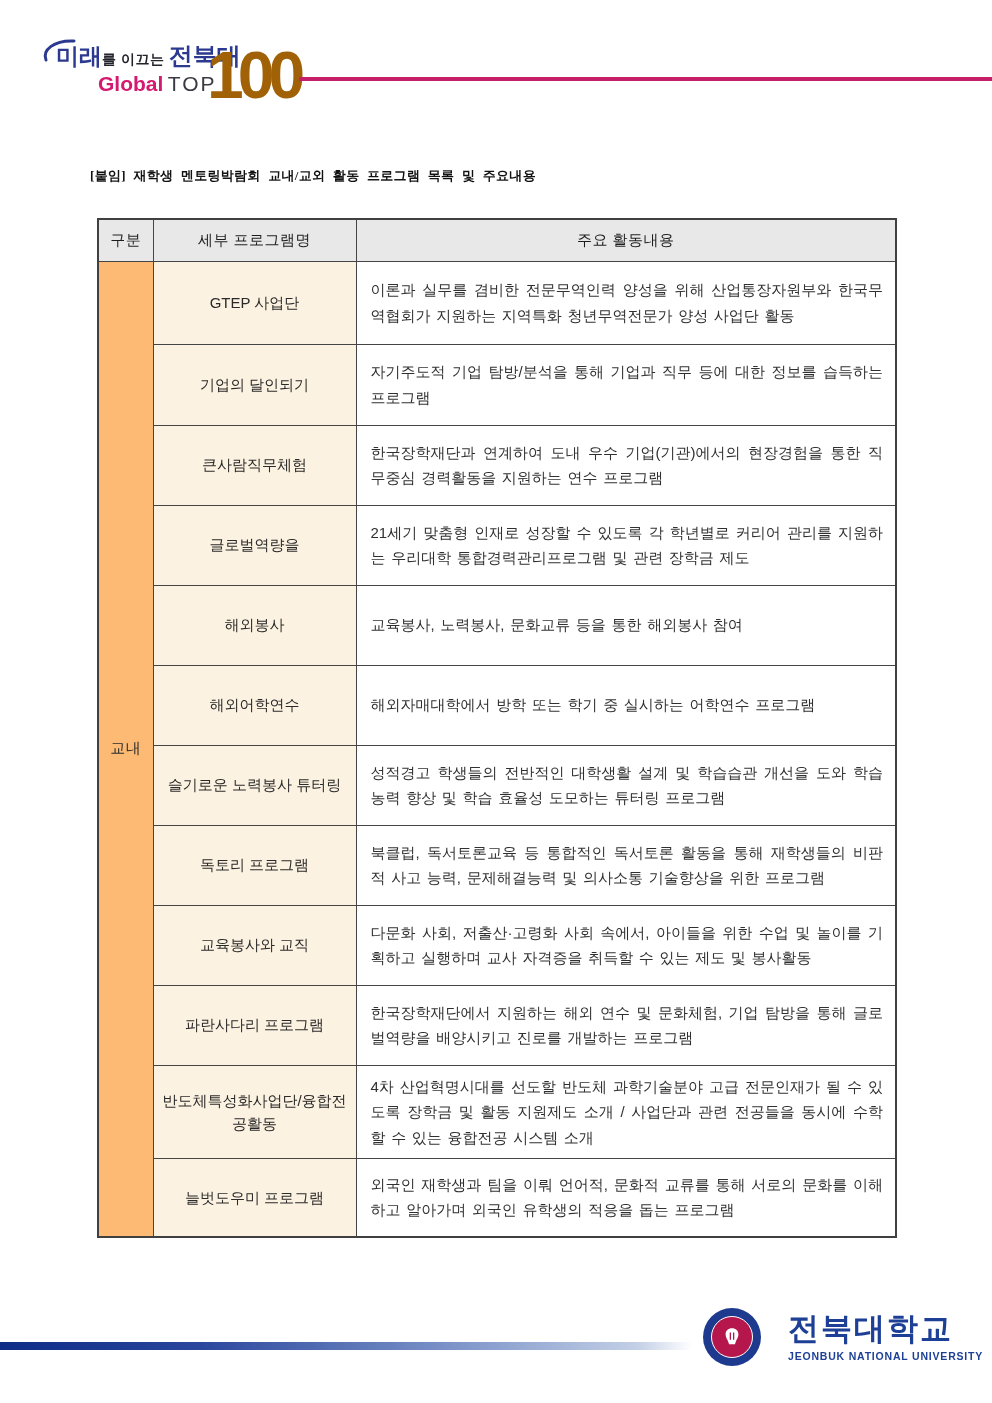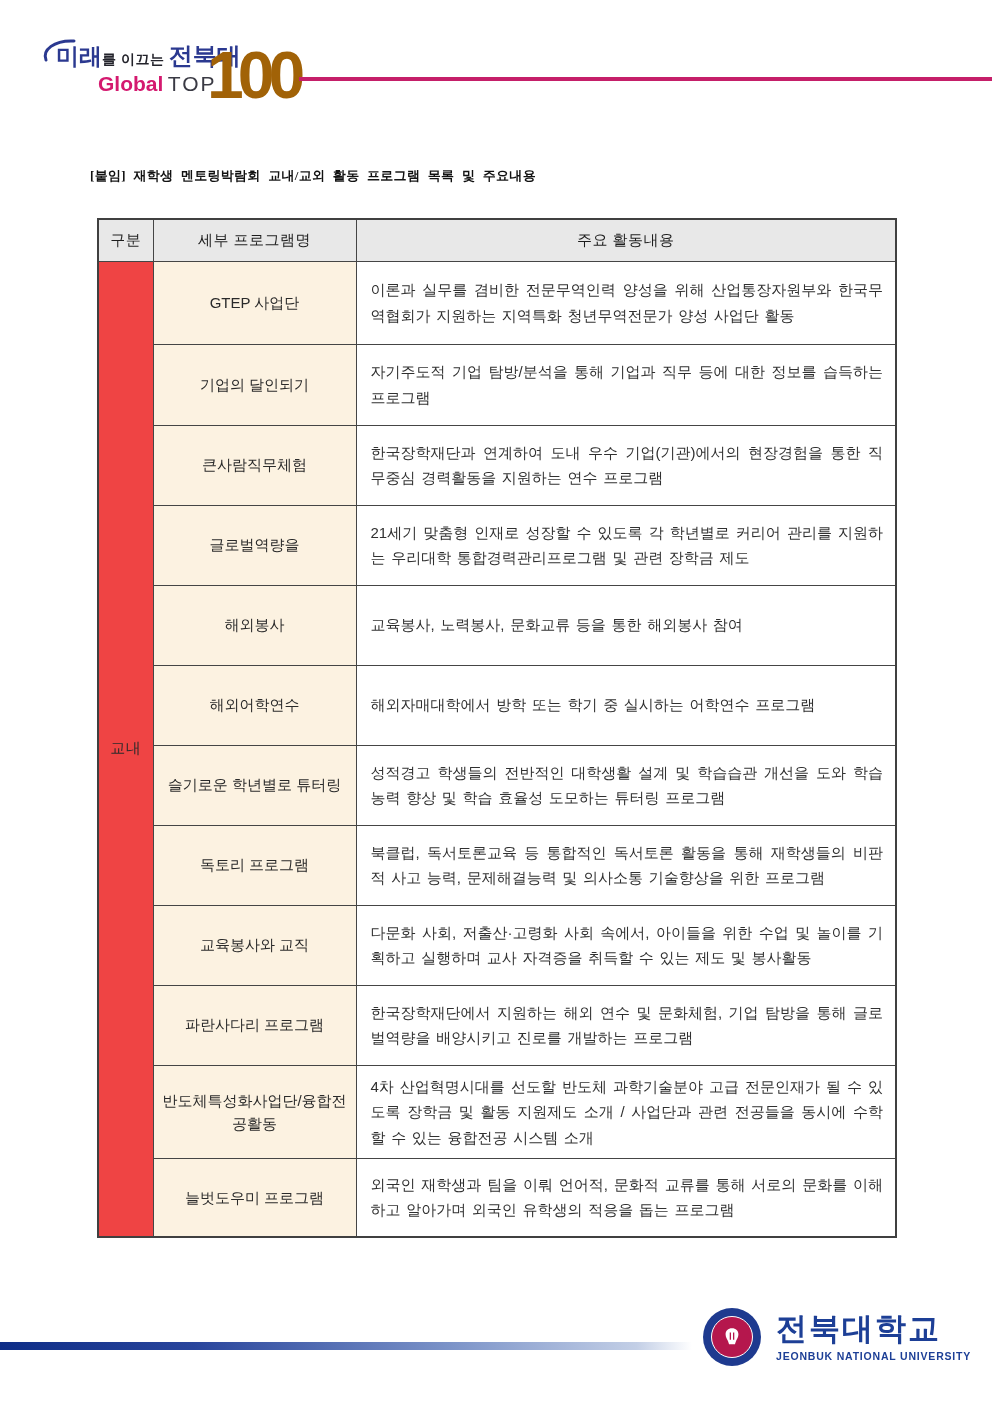--- a/index.html
+++ b/index.html
@@ -37,39 +37,39 @@
     position:absolute; left:97px; top:218px; width:798px;
     border-collapse:collapse; table-layout:fixed;
     border:2px solid #404040;
   }
   .doc-table th, .doc-table td { border:1px solid #454545; }
   .doc-table thead th {
     height:42px; background:#e8e8e8; font-size:15px; font-weight:500;
     color:#1d1d1d; text-align:center; letter-spacing:0.5px;
   }
   .cell-group {
-    background:#ef4444; text-align:center; vertical-align:middle;
+    background:#fdba74; text-align:center; vertical-align:middle;
     font-size:15px; color:#2a2a2a; letter-spacing:0.5px;
   }
   .cell-name {
     background:#fcf2e1; text-align:center; vertical-align:middle;
     font-size:15px; color:#2a2a2a; padding:0 8px; line-height:1.55;
   }
   .cell-desc {
     background:#ffffff; vertical-align:middle; font-size:15px; color:#303030;
     padding:8px 12px 8px 14px; line-height:1.7; text-align:justify;
     word-spacing:1.5px;
   }
 
   
   .footer-rule {
     position:absolute; left:0; top:1342px; width:692px; height:8px;
     background:linear-gradient(90deg,#0e2d87 0%,#29459c 28%,#7b93c8 65%,#c3cfe6 92%,rgba(255,255,255,0) 100%);
   }
-  .footer-brand { position:absolute; left:703px; top:1308px; display:flex; align-items:center; gap:15px; }
+  .footer-brand { position:absolute; left:703px; top:1308px; display:flex; align-items:center; gap:27px; }
   .emblem {
     width:58px; height:58px; border-radius:50%; background:#1e3a8f;
     display:flex; align-items:center; justify-content:center; flex:0 0 auto;
   }
   .emblem-inner {
     width:42px; height:42px; border-radius:50%; background:#b5174d;
     border:1.5px solid #ffffff; display:flex; align-items:center; justify-content:center;
   }
   .univ-text { display:flex; flex-direction:column; }
   .univ-kr { font-size:31px; font-weight:800; color:#1d3f96; letter-spacing:2px; line-height:1.1; white-space:nowrap; }
@@ -133,21 +133,21 @@
       </tr>
       <tr style="height:80px">
         <td class="cell-name">해외봉사</td>
         <td class="cell-desc">교육봉사, 노력봉사, 문화교류 등을 통한 해외봉사 참여</td>
       </tr>
       <tr style="height:80px">
         <td class="cell-name">해외어학연수</td>
         <td class="cell-desc">해외자매대학에서 방학 또는 학기 중 실시하는 어학연수 프로그램</td>
       </tr>
       <tr style="height:80px">
-        <td class="cell-name">슬기로운 학년별로 튜터링</td>
+        <td class="cell-name">슬기로운 노력봉사 튜터링</td>
         <td class="cell-desc">성적경고 학생들의 전반적인 대학생활 설계 및 학습습관 개선을 도와 학습농력 향상 및 학습 효율성 도모하는 튜터링 프로그램</td>
       </tr>
       <tr style="height:80px">
         <td class="cell-name">독토리 프로그램</td>
         <td class="cell-desc">북클럽, 독서토론교육 등 통합적인 독서토론 활동을 통해 재학생들의 비판적 사고 능력, 문제해결능력 및 의사소통 기술향상을 위한 프로그램</td>
       </tr>
       <tr style="height:80px">
         <td class="cell-name">교육봉사와 교직</td>
         <td class="cell-desc">다문화 사회, 저출산·고령화 사회 속에서, 아이들을 위한 수업 및 놀이를 기획하고 실행하며 교사 자격증을 취득할 수 있는 제도 및 봉사활동</td>
       </tr>

